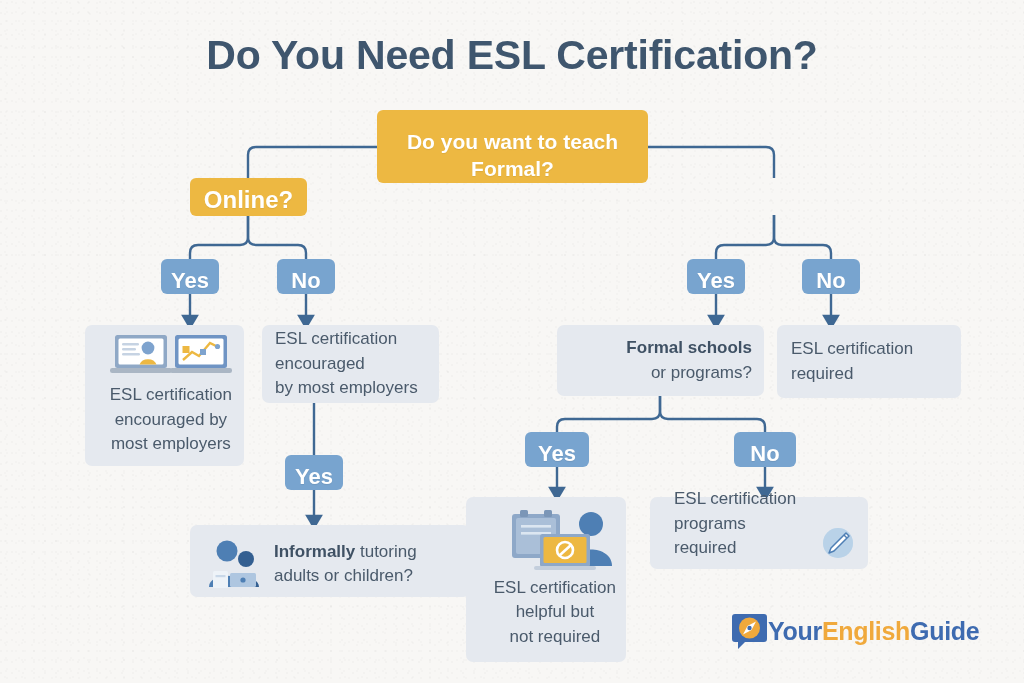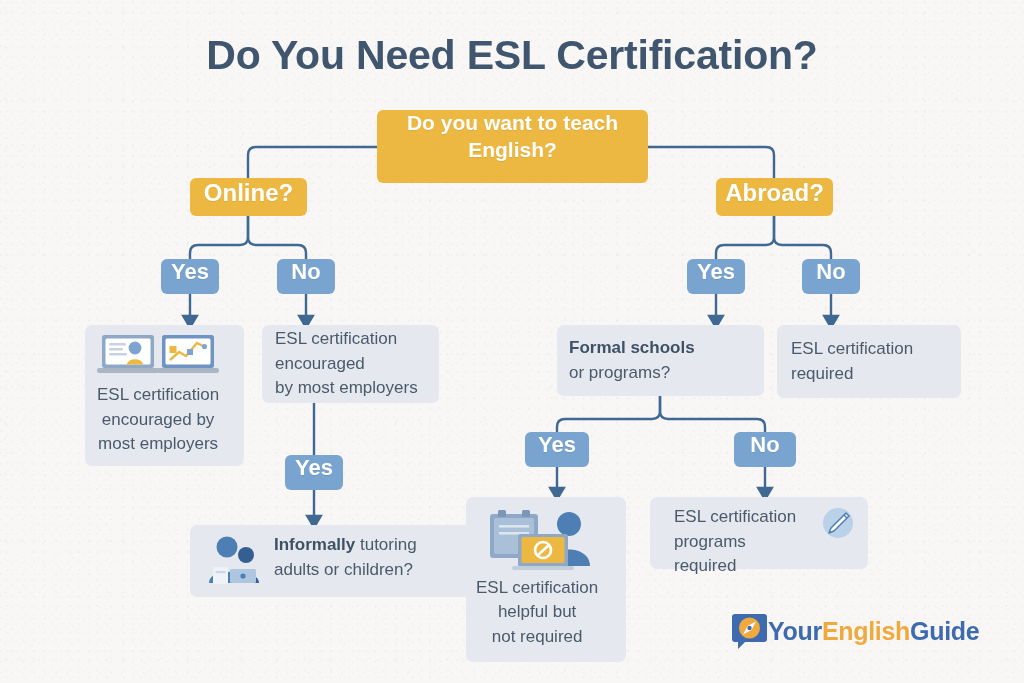--- a/index.html
+++ b/index.html
@@ -35,21 +35,21 @@
     font-size: 41px;
     font-weight: bold;
     color: #3f566e;
     letter-spacing: -0.2px;
   }
 
   .node {
     position: absolute;
     box-sizing: border-box;
     display: flex;
-    align-items: flex-start;
+    align-items: flex-end;
     justify-content: center;
     text-align: center;
   }
 
   
   .q {
     background: #edb842;
     color: #ffffff;
     border-radius: 6px;
     font-size: 21px;
@@ -133,31 +133,28 @@
       <path d="M660,396 V411 Q660,419 652,419 H565 Q557,419 557,427 V434"></path>
       <path d="M660,396 V411 Q660,419 668,419 H757 Q765,419 765,427 V434"></path>
       <path d="M557,465 V494" marker-end="url(#arw)"></path>
       <path d="M765,465 V494" marker-end="url(#arw)"></path>
     </g>
   </svg>
 
   <div class="node q" style="left:377px; top:110px; width:271px; height:73px;">
     <div>
       <span>Do you want to teach</span><br>
-      <span>English?</span>
+      <span>Formal?</span>
     </div>
   </div>
 
   <div class="node q small" style="left:190px; top:178px; width:117px; height:38px;">
     <span>Online?</span>
   </div>
 
-  <div class="node q small" style="left:716px; top:178px; width:117px; height:38px;">
-    <span>Abroad?</span>
-  </div>
 
   <div class="node badge" style="left:161px; top:259px; width:58px; height:35px;">
     <span>Yes</span>
   </div>
   <div class="node badge" style="left:277px; top:259px; width:58px; height:35px;">
     <span>No</span>
   </div>
 
   <div class="node badge" style="left:687px; top:259px; width:58px; height:35px;">
     <span>Yes</span>

